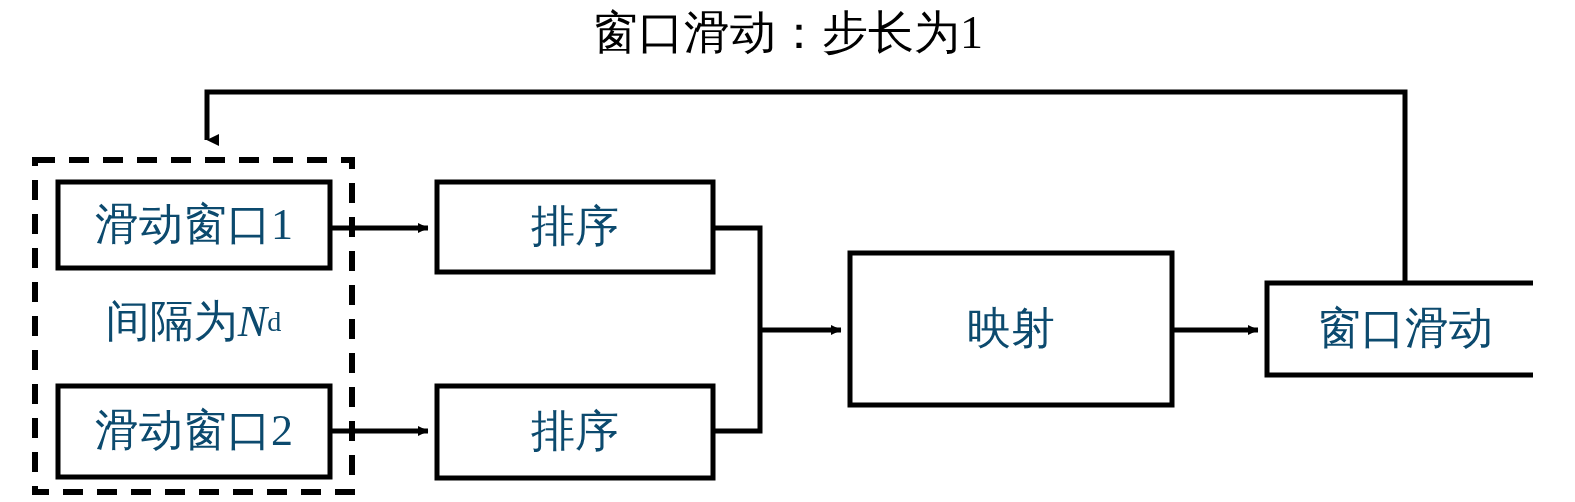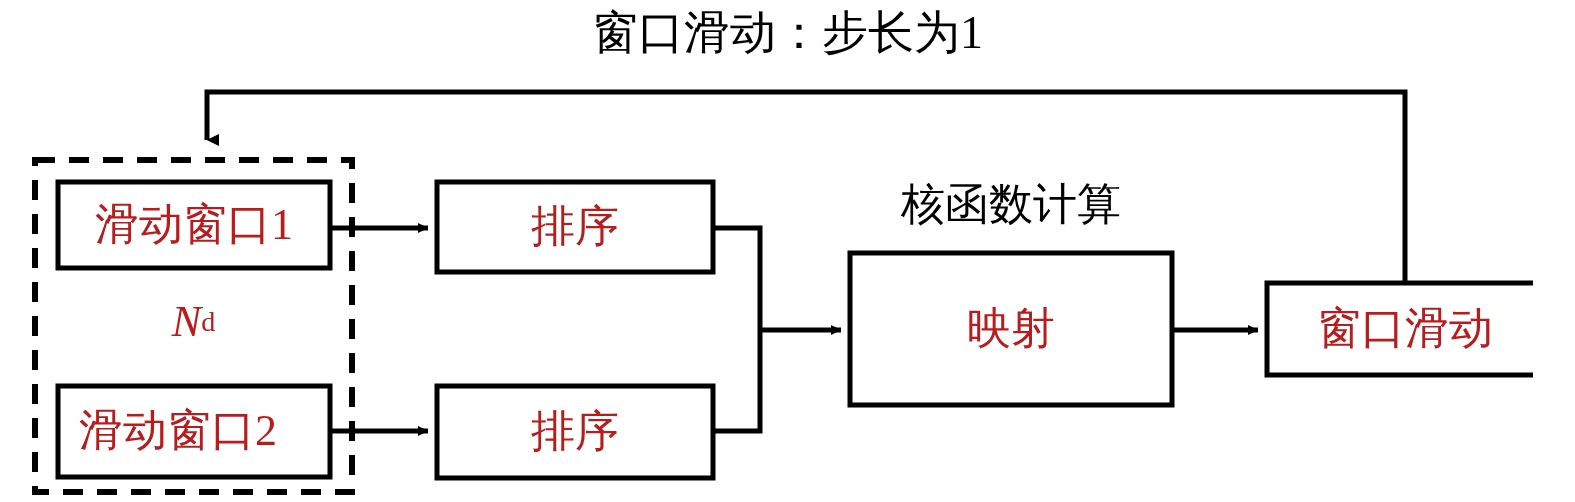--- a/index.html
+++ b/index.html
@@ -20,21 +20,21 @@
     left: 0;
     top: 0;
     width: 1575px;
     height: 502px;
   }
   .node-label {
     position: absolute;
     display: flex;
     align-items: center;
     justify-content: center;
-    color: #b91c1c;
+    color: #0c4a6e;
     font-family: "Liberation Serif", "DejaVu Serif", serif;
     white-space: pre;
     line-height: 1.05;
     pointer-events: none;
   }
   .title-text {
     position: absolute;
     color: #000000;
     font-family: "Liberation Serif", "DejaVu Serif", serif;
     white-space: pre;
@@ -88,27 +88,26 @@
 
     <line x1="1172" y1="330" x2="1258" y2="330" stroke="#000000" stroke-width="5" marker-end="url(#arrowRight)"></line>
 
     <path d="M1405,283 L1405,92 L207,92 L207,140" fill="none" stroke="#000000" stroke-width="5" marker-end="url(#arrowDown)"></path>
   </svg>
 
   <div class="title-text" style="left:0; top:2px; width:1575px; text-align:center; font-size:46px;">窗口滑动：步长为1</div>
 
   <div class="node-label" style="left:58px; top:182px; width:272px; height:86px; font-size:44px;">滑动窗口1</div>
 
-  <div class="node-label" style="left:35px; top:282px; width:317px; height:80px; font-size:44px;"><span class="mathvar">N</span><span class="mathsub">d</span></div>
+  <div class="node-label" style="left:35px; top:282px; width:317px; height:80px; font-size:44px;"><span>间隔为</span><span class="mathvar">N</span><span class="mathsub">d</span></div>
 
-  <div class="node-label" style="left:42px; top:386px; width:272px; height:91px; font-size:44px;">滑动窗口2</div>
+  <div class="node-label" style="left:58px; top:386px; width:272px; height:91px; font-size:44px;">滑动窗口2</div>
 
   <div class="node-label" style="left:437px; top:182px; width:276px; height:90px; font-size:44px;">排序</div>
 
   <div class="node-label" style="left:437px; top:386px; width:276px; height:92px; font-size:44px;">排序</div>
 
-  <div class="title-text" style="left:850px; top:175px; width:322px; text-align:center; font-size:44px;">核函数计算</div>
 
   <div class="node-label" style="left:850px; top:253px; width:322px; height:152px; font-size:44px; flex-direction:column;"><span>映射</span></div>
 
   <div class="node-label" style="left:1267px; top:283px; width:276px; height:92px; font-size:44px;">窗口滑动</div>
 
 </div>
 
 </body></html>

